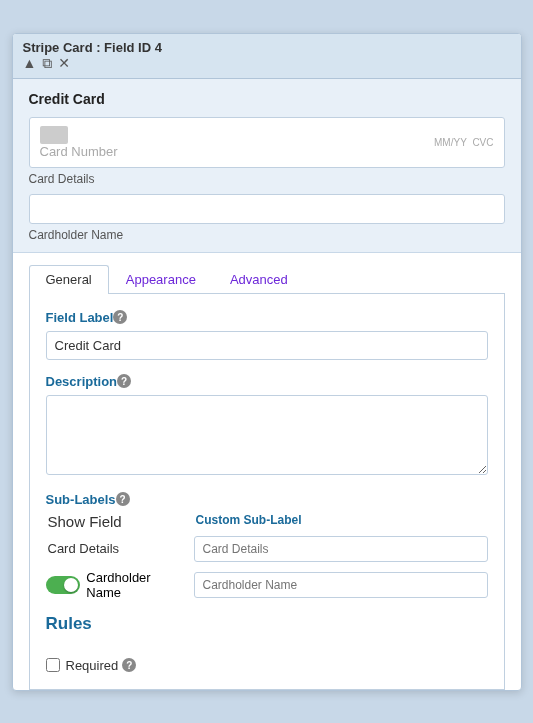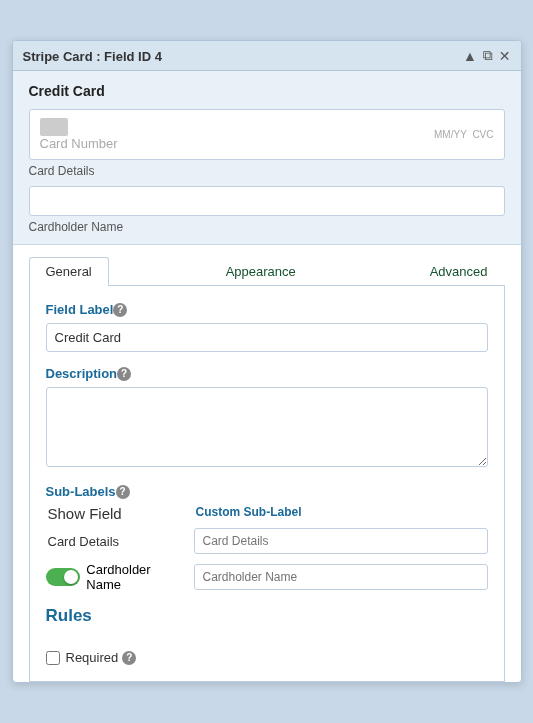--- a/index.html
+++ b/index.html
@@ -18,23 +18,24 @@
       background: #fff;
       border: 1px solid #b0c4d8;
       border-radius: 4px;
       box-shadow: 0 2px 8px rgba(0,0,0,0.15);
       overflow: hidden;
     }
     .titlebar {
       background: #d6e4f0;
       padding: 6px 10px;
       display: flex;
-      align-items: flex-end;
+      align-items: flex-start;
       justify-content: space-between;
       border-bottom: 1px solid #b0c4d8;
+      flex-direction: column;
     }
     .titlebar-title {
       font-weight: bold;
       font-size: 13px;
       color: #333;
     }
     .titlebar-controls {
       display: flex;
       gap: 6px;
       align-items: center;
@@ -101,30 +102,29 @@
       font-size: 12px;
       color: #555;
     }
     .tabs-area {
       padding: 12px 16px 0;
     }
     .tabs {
       display: flex;
       border-bottom: 1px solid #c0d0e0;
       margin-bottom: 0;
-      justify-content: space-between;
     }
     .tab {
       padding: 6px 16px;
       font-size: 13px;
       cursor: pointer;
       border: 1px solid transparent;
       border-bottom: none;
       border-radius: 3px 3px 0 0;
-      color: #14532d;
+      color: #6d28d9;
       background: transparent;
     }
     .tab.active {
       background: #fff;
       border-color: #c0d0e0;
       border-bottom-color: #fff;
       color: #333;
       font-weight: 500;
       margin-bottom: -1px;
       z-index: 1;

